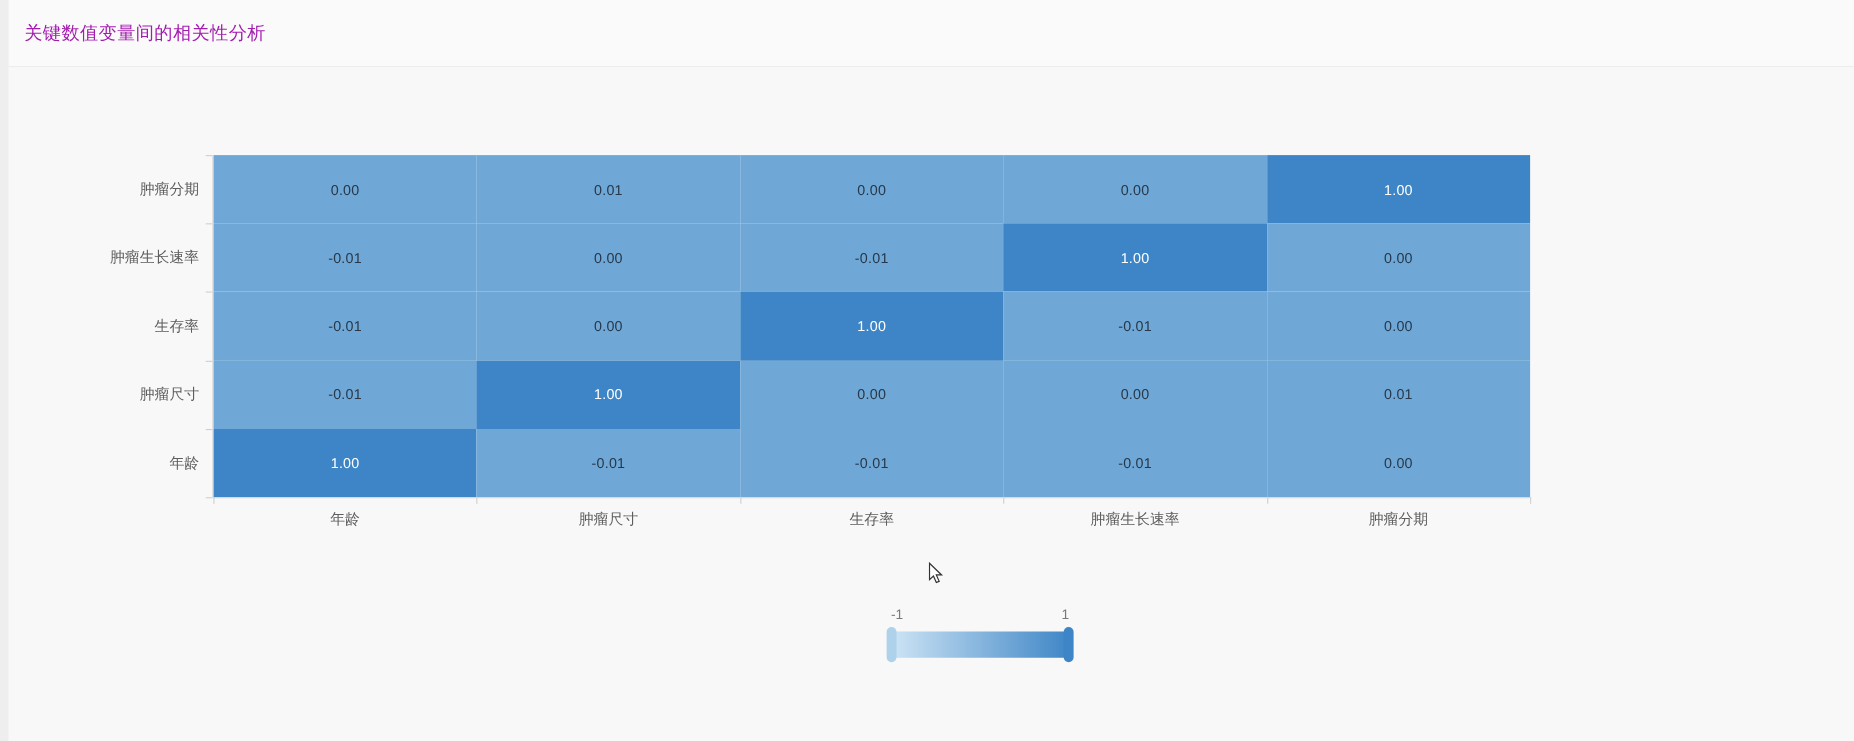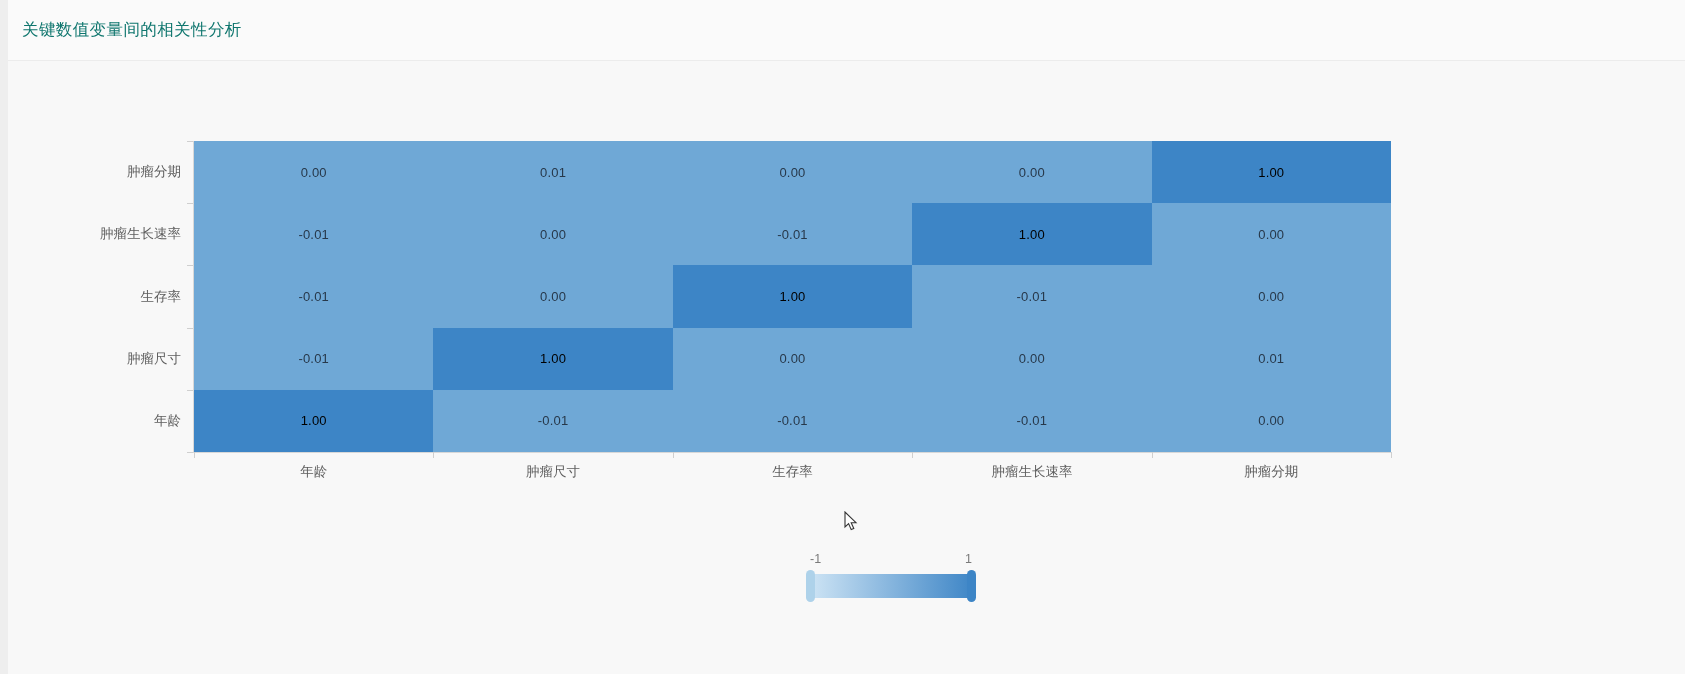--- a/index.html
+++ b/index.html
@@ -44,21 +44,21 @@
     height: 61px;
     background: #fafafa;
     border-bottom: 1px solid #ececec;
     box-sizing: border-box;
   }
   .card-title {
     position: absolute;
     left: 14px;
     top: 19px;
     font-size: 16.5px;
-    color: #0f766e;
+    color: #a21caf;
     letter-spacing: 0.4px;
     white-space: nowrap;
   }
   .card-body {
     position: absolute;
     left: 0;
     top: 61px;
     width: 1677px;
     height: 613px;
     background: #f8f8f8;
@@ -92,21 +92,21 @@
     height: 100%;
     width: 20%;
     display: flex;
     align-items: center;
     justify-content: center;
     font-size: 13px;
     color: #27384a;
     letter-spacing: 0.2px;
   }
   .hm-cell.diag {
-    color: #000000;
+    color: #ffffff;
   }
 
   
   .axis-y {
     position: absolute;
     left: 185px;
     top: 80px;
     width: 1px;
     height: 311px;
     background: #d8d8d8;

